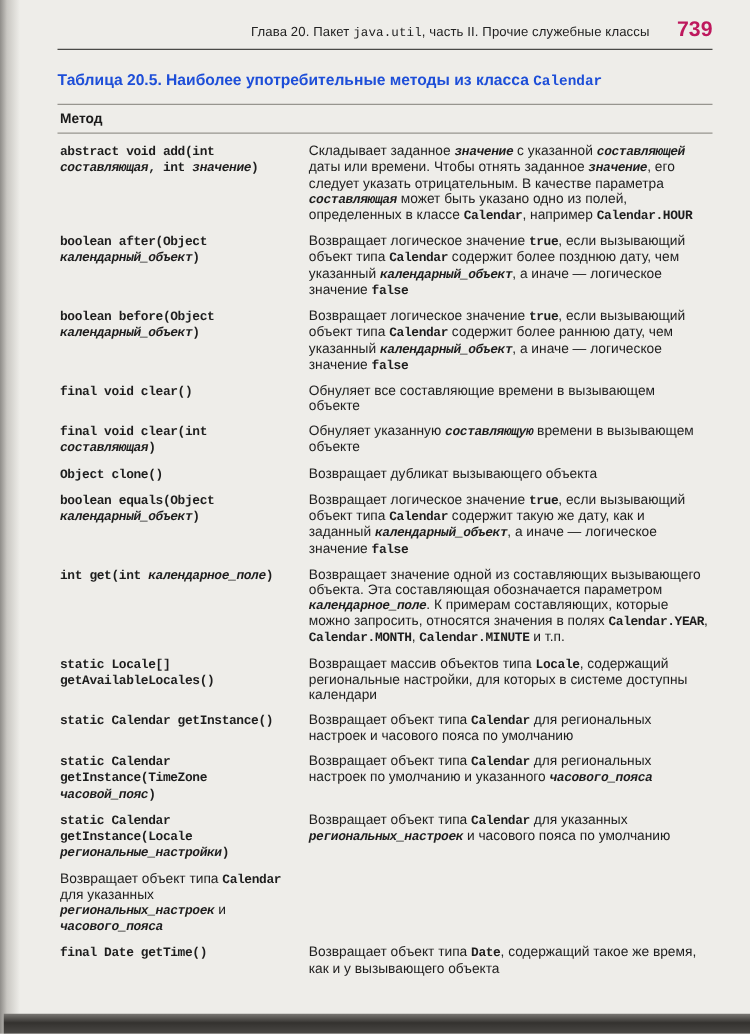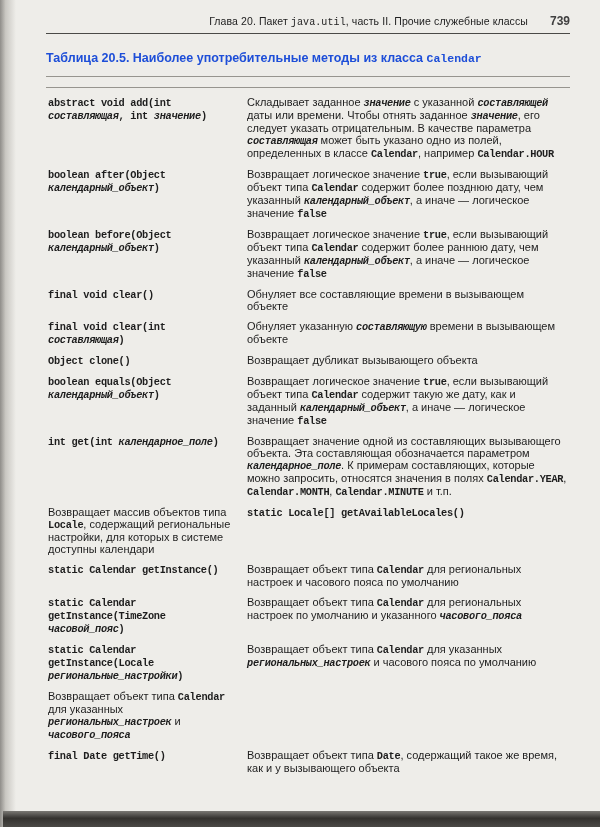--- a/index.html
+++ b/index.html
@@ -36,21 +36,21 @@
     display:flex; align-items:baseline; justify-content:flex-end;
     gap:22px;
     padding-bottom:5px;
     border-bottom:1.2px solid #4a4a47;
   }
   .runhead-text { font-size:10.5px; color:#222; letter-spacing:0.1px;text-align:center; }
   .runhead-text .hdr-code {
     font-family:"Liberation Mono", monospace;
     font-size:10px;
   }
-  .pageno { font-size:12px; font-weight:bold; color:#404040; }
+  .pageno { font-size:17px; font-weight:bold; color:#be185d; }
   
   .table-title {
     margin-top:17px;
     font-size:12.5px; font-weight:bold; color:#1d4ed8;
   }
   .table-title .title-code {
     font-family:"Liberation Mono", monospace;
     font-size:11.5px; font-weight:bold;
   }
   
@@ -90,20 +90,21 @@
 
     <div class="runhead">
       <span class="runhead-text"><span>Глава 20. Пакет </span><span class="hdr-code">java.util</span><span>, часть II. Прочие служебные классы</span></span>
       <span class="pageno">739</span>
     </div>
 
     <div class="table-title"><span>Таблица 20.5. Наиболее употребительные методы из класса </span><span class="title-code">Calendar</span></div>
 
     <div class="mtable">
       <div class="thead">
+        <div class="th">Метод</div>
       </div>
       <div class="tbody">
           <div class="trow">
             <div class="cell method-cell"><span class="seg-code">abstract void add(int </span><span class="seg-param">составляющая</span><span class="seg-code">, int </span><span class="seg-param">значение</span><span class="seg-code">)</span></div>
             <div class="cell desc-cell"><span class="seg-text">Складывает заданное </span><span class="seg-param">значение</span><span class="seg-text"> с указанной </span><span class="seg-param">составляющей</span><span class="seg-text"> даты или времени. Чтобы отнять заданное </span><span class="seg-param">значение</span><span class="seg-text">, его следует указать отрицательным. В качестве параметра </span><span class="seg-param">составляющая</span><span class="seg-text"> может быть указано одно из полей, определенных в классе </span><span class="seg-code">Calendar</span><span class="seg-text">, например </span><span class="seg-code">Calendar.HOUR</span></div>
           </div>
           <div class="trow">
             <div class="cell method-cell"><span class="seg-code">boolean after(Object </span><span class="seg-param">календарный_объект</span><span class="seg-code">)</span></div>
             <div class="cell desc-cell"><span class="seg-text">Возвращает логическое значение </span><span class="seg-code">true</span><span class="seg-text">, если вызывающий объект типа </span><span class="seg-code">Calendar</span><span class="seg-text"> содержит более позднюю дату, чем указанный </span><span class="seg-param">календарный_объект</span><span class="seg-text">, а иначе — логическое значение </span><span class="seg-code">false</span></div>
           </div>
@@ -125,22 +126,22 @@
           </div>
           <div class="trow">
             <div class="cell method-cell"><span class="seg-code">boolean equals(Object </span><span class="seg-param">календарный_объект</span><span class="seg-code">)</span></div>
             <div class="cell desc-cell"><span class="seg-text">Возвращает логическое значение </span><span class="seg-code">true</span><span class="seg-text">, если вызывающий объект типа </span><span class="seg-code">Calendar</span><span class="seg-text"> содержит такую же дату, как и заданный </span><span class="seg-param">календарный_объект</span><span class="seg-text">, а иначе — логическое значение </span><span class="seg-code">false</span></div>
           </div>
           <div class="trow">
             <div class="cell method-cell"><span class="seg-code">int get(int </span><span class="seg-param">календарное_поле</span><span class="seg-code">)</span></div>
             <div class="cell desc-cell"><span class="seg-text">Возвращает значение одной из составляющих вызывающего объекта. Эта составляющая обозначается параметром </span><span class="seg-param">календарное_поле</span><span class="seg-text">. К примерам составляющих, которые можно запросить, относятся значения в полях </span><span class="seg-code">Calendar.YEAR</span><span class="seg-text">, </span><span class="seg-code">Calendar.MONTH</span><span class="seg-text">, </span><span class="seg-code">Calendar.MINUTE</span><span class="seg-text"> и т.п.</span></div>
           </div>
           <div class="trow">
+            <div class="cell method-cell"><span class="seg-code">static Locale[] getAvailableLocales()</span></div>
             <div class="cell desc-cell"><span class="seg-text">Возвращает массив объектов типа </span><span class="seg-code">Locale</span><span class="seg-text">, содержащий региональные настройки, для которых в системе доступны календари</span></div>
-            <div class="cell method-cell"><span class="seg-code">static Locale[] getAvailableLocales()</span></div>
           </div>
           <div class="trow">
             <div class="cell method-cell"><span class="seg-code">static Calendar getInstance()</span></div>
             <div class="cell desc-cell"><span class="seg-text">Возвращает объект типа </span><span class="seg-code">Calendar</span><span class="seg-text"> для региональных настроек и часового пояса по умолчанию</span></div>
           </div>
           <div class="trow">
             <div class="cell method-cell"><span class="seg-code">static Calendar getInstance(TimeZone </span><span class="seg-param">часовой_пояс</span><span class="seg-code">)</span></div>
             <div class="cell desc-cell"><span class="seg-text">Возвращает объект типа </span><span class="seg-code">Calendar</span><span class="seg-text"> для региональных настроек по умолчанию и указанного </span><span class="seg-param">часового_пояса</span></div>
           </div>
           <div class="trow">

